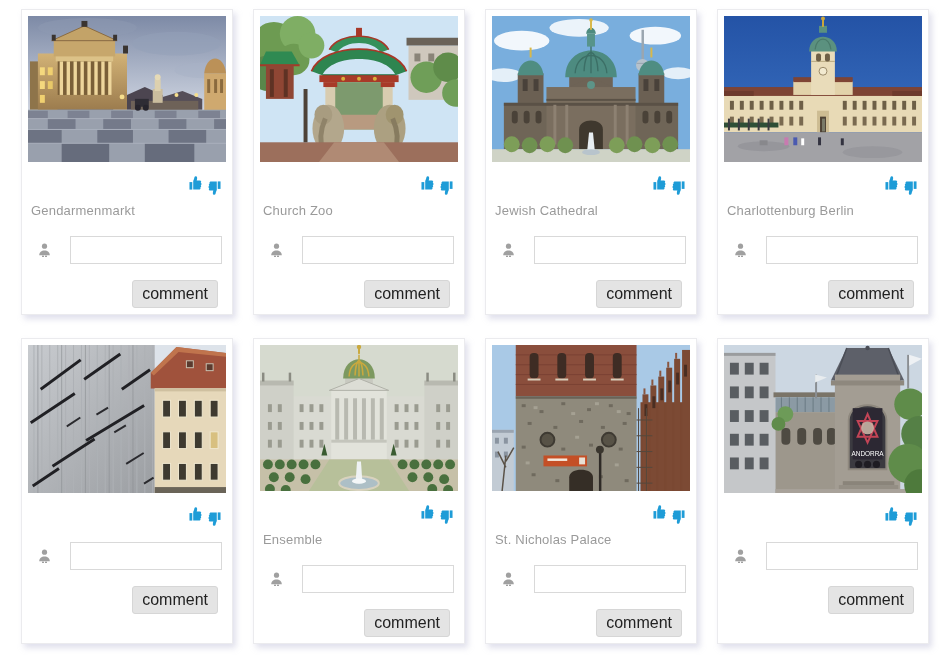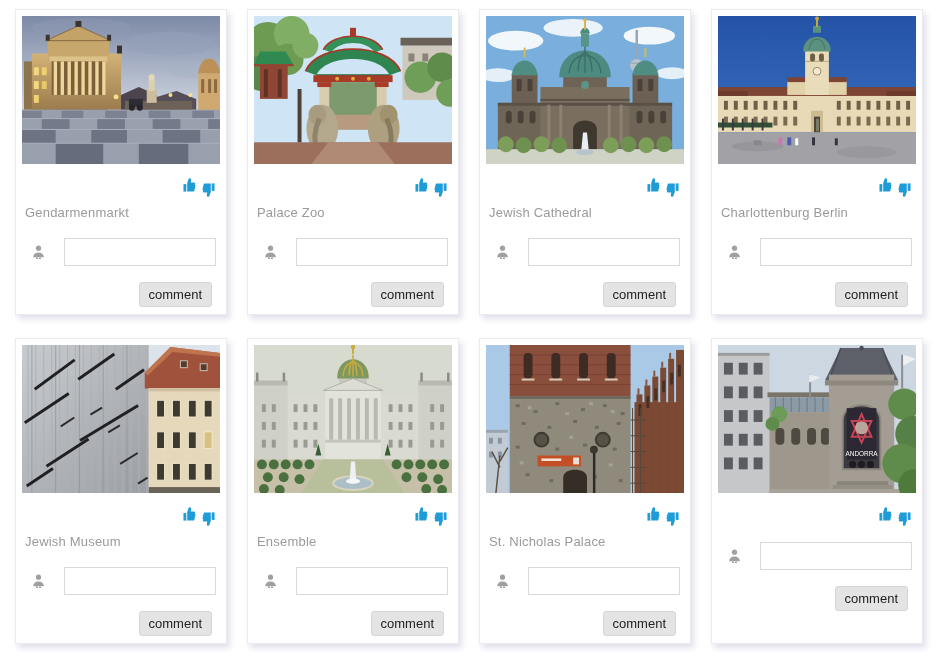--- a/index.html
+++ b/index.html
@@ -1,30 +1,30 @@
 <!DOCTYPE html>
 <html><head>
 <meta charset="utf-8">
 <style>
   html,body{margin:0;padding:0;background:#ffffff;}
   body{width:943px;height:657px;overflow:hidden;font-family:"Liberation Sans",sans-serif;position:relative;}
-  .grid{position:absolute;left:15px;top:9px;display:grid;grid-template-columns:repeat(4,212px);grid-auto-rows:306px;column-gap:20px;row-gap:23px;}
+  .grid{position:absolute;left:21px;top:9px;display:grid;grid-template-columns:repeat(4,212px);grid-auto-rows:306px;column-gap:20px;row-gap:23px;}
   .card{box-sizing:border-box;background:#fff;border:1px solid #ebebee;box-shadow:3px 4px 6px rgba(165,165,200,.35);padding:6px;display:flex;flex-direction:column;overflow:hidden;}
   .photo{width:198px;height:148px;overflow:hidden;background:#dfe4ea;}
   .photo svg{display:block;}
   .vote-row{display:flex;justify-content:flex-end;align-items:flex-start;margin-top:14px;height:17px;padding-right:5px;gap:2px;}
   .thumb{display:inline-flex;cursor:pointer;}
   .thumb svg{fill:#1e9cd7;}
   .thumb-down{margin-top:4px;}
   .thumb-down svg{transform:rotate(180deg);}
   .title{margin:10px 2px 0 3px;font-size:13px;line-height:15px;color:#9a9a9a;letter-spacing:.2px;}
   .comment-row{display:flex;align-items:center;margin-top:18px;height:28px;}
   .user-icon{margin-left:10px;display:inline-flex;}
   .comment-input{box-sizing:border-box;margin-left:19px;width:152px;height:28px;border:1px solid #d9d9d9;background:#fff;font-size:13px;padding:0 6px;color:#444;outline:none;}
-  .comment-btn{align-self:flex-end;margin-top:16px;margin-right:8px;background:#e4e4e4;border:1px solid #d6d6d6;border-radius:3px;padding:4px 9px;font-size:13px;color:#222;font-family:"Liberation Sans",sans-serif;cursor:pointer;}
+  .comment-btn{align-self:flex-end;margin-top:16px;margin-right:8px;background:#e4e4e4;border:1px solid #d6d6d6;border-radius:3px;padding:4px 9px;font-size:16px;color:#222;font-family:"Liberation Sans",sans-serif;cursor:pointer;}
 </style>
 </head>
 <body>
 
 <svg width="0" height="0" style="position:absolute" aria-hidden="true">
   <symbol id="sym-thumb" viewBox="0 0 16 16">
     <rect x="0.5" y="6.5" width="3" height="8"></rect>
     <path d="M4.5,14.5 L10.8,14.5 C11.6,14.5 12.3,13.9 12.3,13.1 C12.3,12.8 12.2,12.5 12,12.3 C12.6,12.1 13,11.6 13,11 C13,10.6 12.8,10.2 12.5,9.9 C13,9.7 13.4,9.2 13.4,8.6 C13.4,8 13,7.5 12.5,7.3 C12.8,7 13,6.6 13,6.2 C13,5.4 12.3,4.7 11.5,4.7 L8.2,4.7 C8.5,3.8 8.7,2.9 8.7,2 C8.7,0.9 8,0.3 7.2,0.3 C6.5,0.3 6,0.7 5.8,1.4 C5.4,3.1 4.9,4.7 4.5,5.4 Z"></path>
   </symbol>
   <symbol id="sym-person" viewBox="0 0 13 14">
@@ -197,21 +197,21 @@
           <svg width="15" height="15">
             <use href="#sym-thumb"></use>
           </svg>
         </span>
       <span class="thumb thumb-down">
           <svg width="15" height="15">
             <use href="#sym-thumb"></use>
           </svg>
         </span>
     </div>
-    <div class="title">Palace Zoo</div>
+    <div class="title">Church Zoo</div>
     <div class="comment-row">
       <span class="user-icon">
           <svg width="13" height="14" fill="#a0a0a0">
             <use href="#sym-person"></use>
           </svg>
         </span>
       <input class="comment-input" type="text" value="" style="">
     </div>
     <button class="comment-btn">comment</button>
   </div>
@@ -483,21 +483,20 @@
           <svg width="15" height="15">
             <use href="#sym-thumb"></use>
           </svg>
         </span>
       <span class="thumb thumb-down">
           <svg width="15" height="15">
             <use href="#sym-thumb"></use>
           </svg>
         </span>
     </div>
-    <div class="title">Jewish Museum</div>
     <div class="comment-row">
       <span class="user-icon">
           <svg width="13" height="14" fill="#a0a0a0">
             <use href="#sym-person"></use>
           </svg>
         </span>
       <input class="comment-input" type="text" value="" style="">
     </div>
     <button class="comment-btn">comment</button>
   </div>

